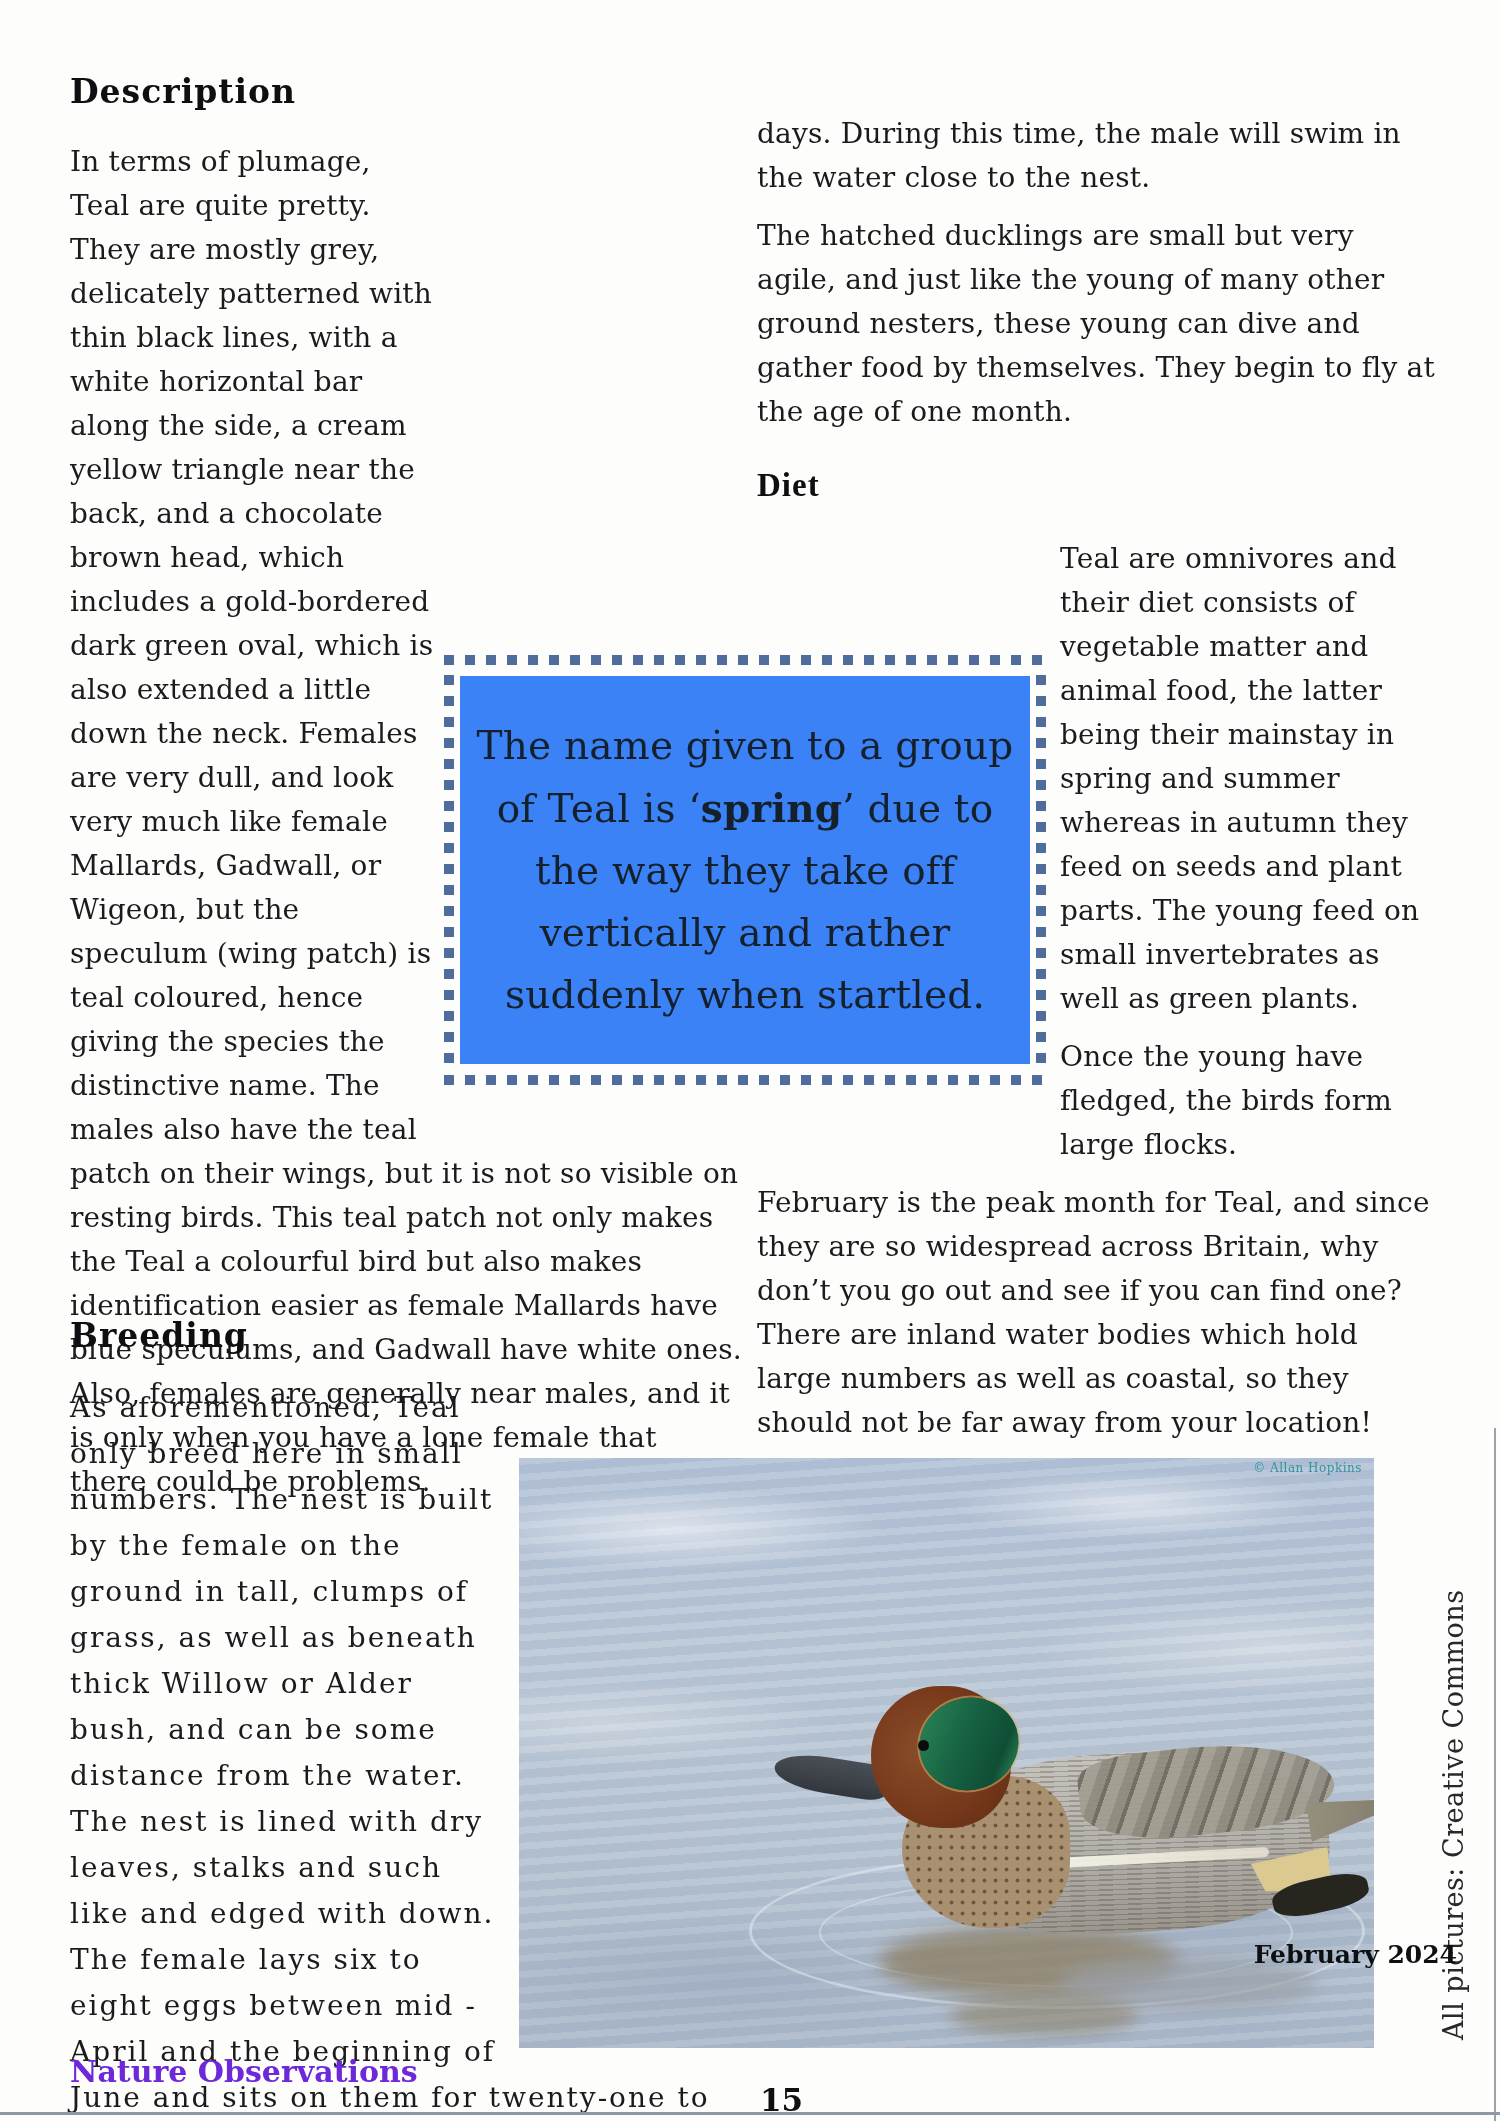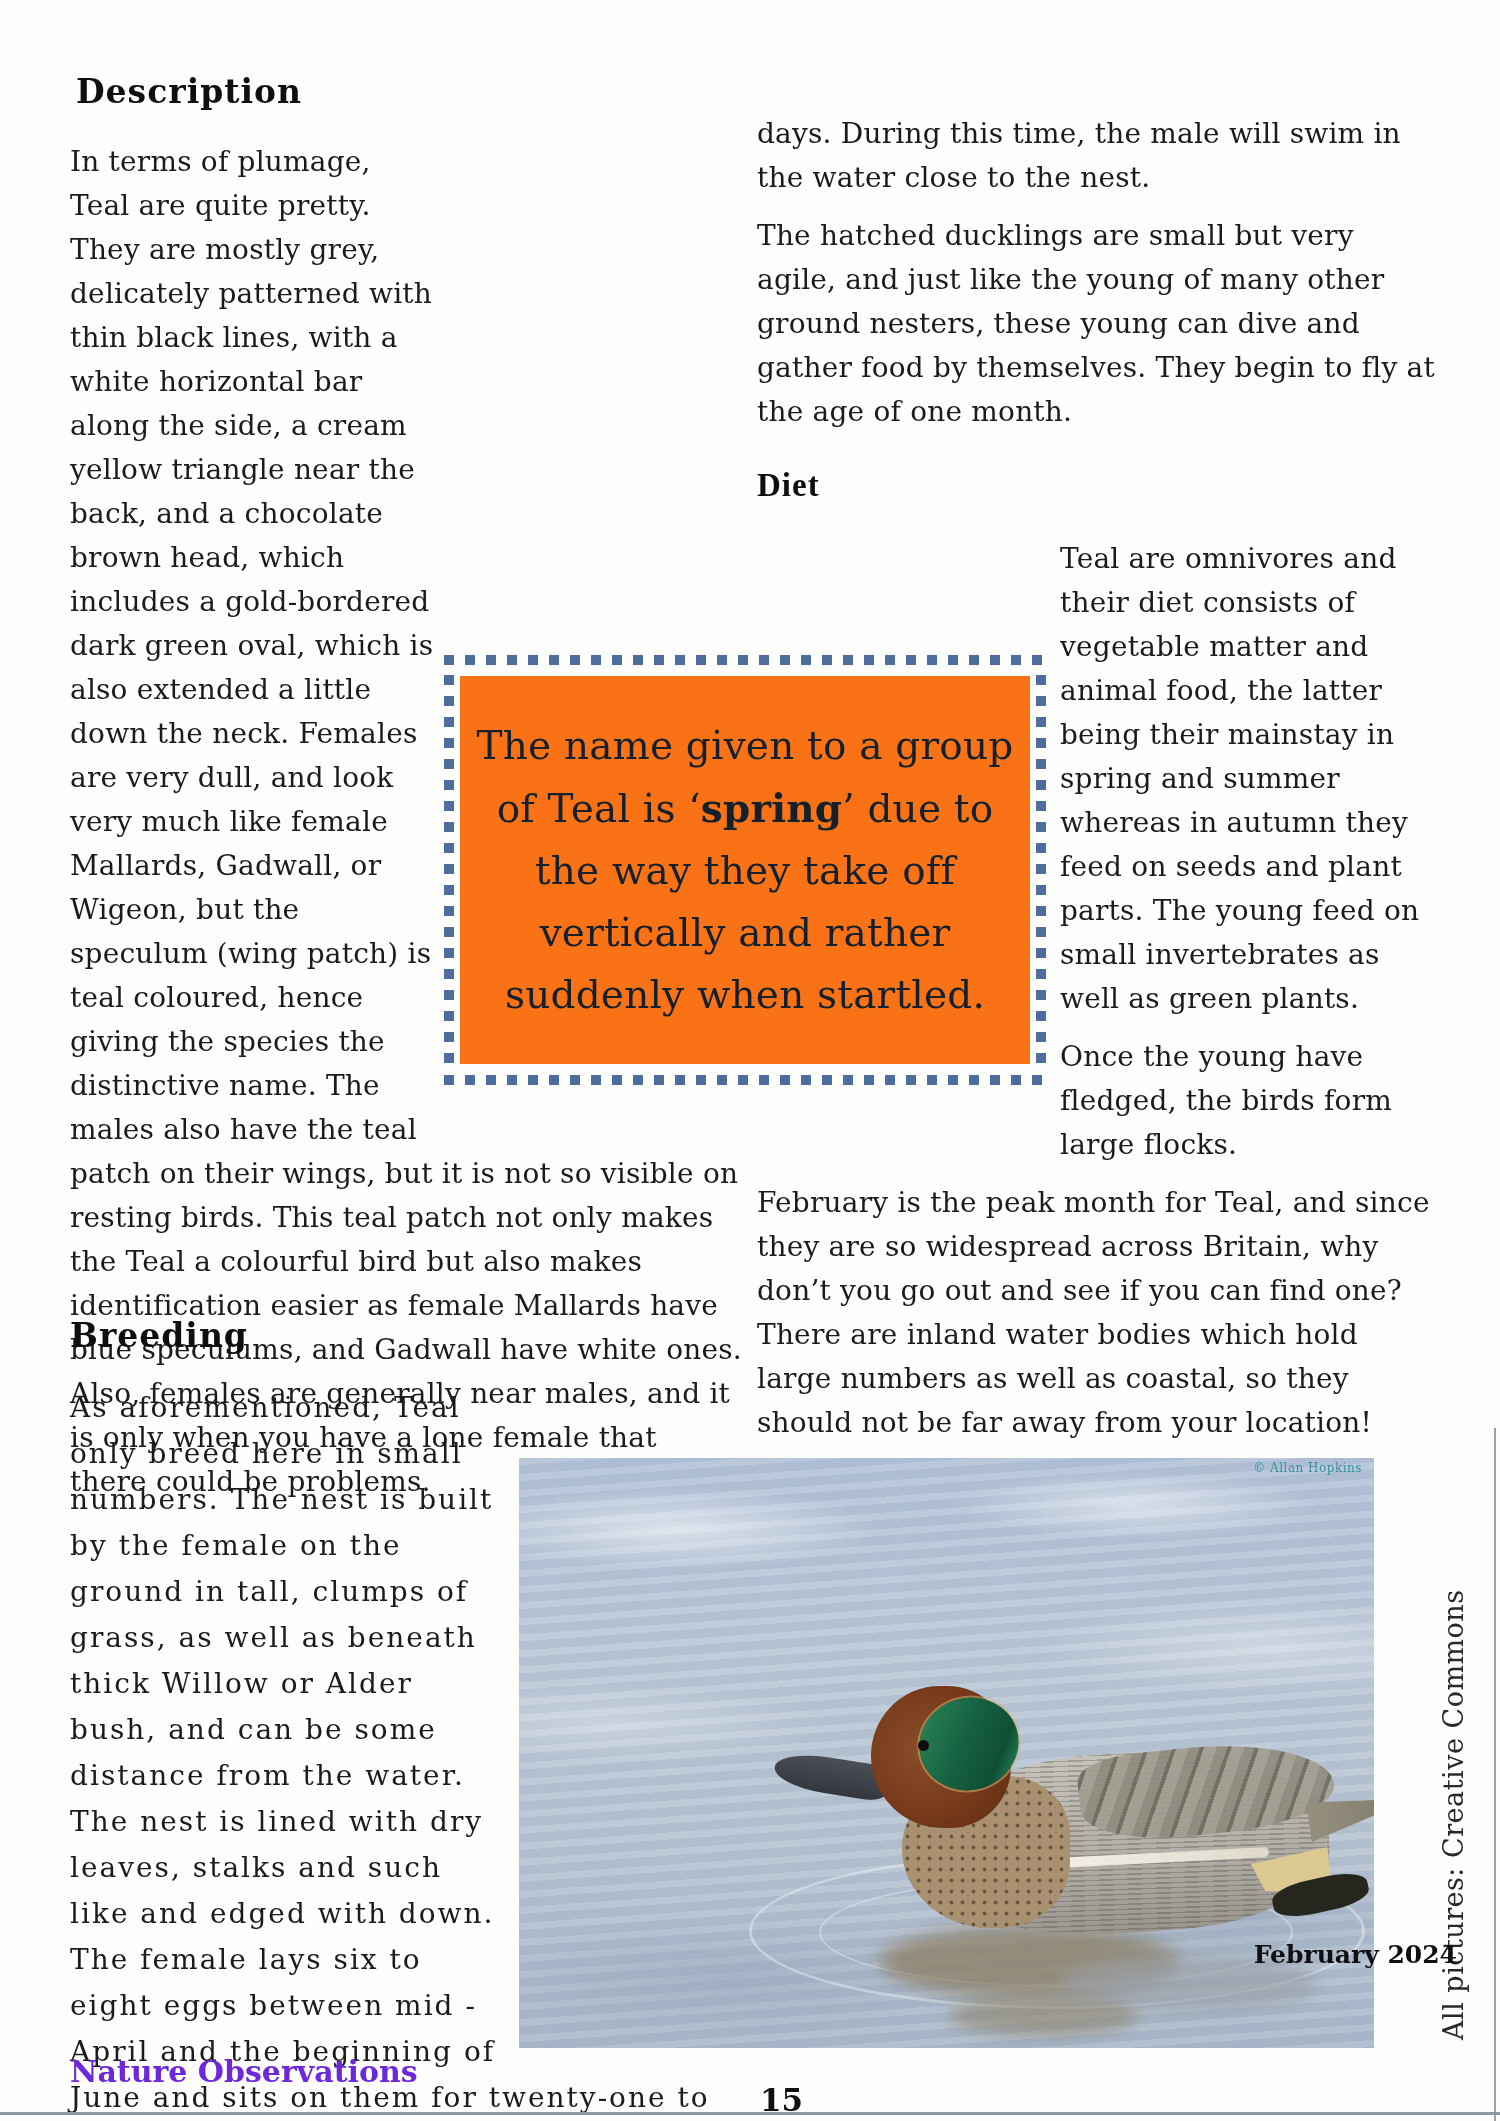--- a/index.html
+++ b/index.html
@@ -45,21 +45,21 @@
   .dash-h{position:absolute;left:0;right:0;height:10px;
     background:repeating-linear-gradient(to right,#4e6d9c 0 10px,transparent 10px 21px);}
   .dash-top{top:0;}
   .dash-bottom{bottom:0;}
   .dash-v{position:absolute;top:20px;bottom:20px;width:10px;
     background:repeating-linear-gradient(to bottom,#4e6d9c 0 10px,transparent 10px 21px);}
   .dash-left{left:0;}
   .dash-right{right:0;}
   .callout-fill{
     position:absolute;left:16px;right:16px;top:21px;bottom:21px;
-    background:#f97316;
+    background:#3b82f6;
     display:flex;align-items:center;justify-content:center;
     text-align:center;
   }
   .callout-text{
     font-size:39px;line-height:62px;color:#14202c;
     padding:0 10px;letter-spacing:.2px;
   }
   .callout-text b{font-weight:bold;}
   
   .photo{
@@ -142,21 +142,21 @@
   .footer-right{position:absolute;right:43px;top:1940px;
     font-size:25px;font-weight:bold;color:#0e0f10;}
   .bottom-rule{position:absolute;left:0;top:2112px;width:1500px;height:3px;background:#8f99a4;}
   .right-rule{position:absolute;left:1494px;top:1428px;width:2px;height:693px;background:#9aa2ac;}
 </style>
 </head>
 <body>
 
 <div class="page">
 
-  <h2 class="sec-heading" style="left:76px;top:72px;">Description</h2>
+  <h2 class="sec-heading" style="left:70px;top:72px;">Description</h2>
 
   <div id="desc-body" class="body-text">
     <span id="desc-float"></span><span>In terms of plumage, Teal are quite pretty. They are mostly grey, delicately patterned with thin black lines, with a white horizontal bar along the side, a cream yellow triangle near the back, and a chocolate brown head, which includes a gold-bordered dark green oval, which is also extended a little down the neck. Females are very dull, and look very much like female Mallards, Gadwall, or Wigeon, but the speculum (wing patch) is teal coloured, hence giving the species the distinctive name. The males also have the teal patch on their wings, but it is not so visible on resting birds. This teal patch not only makes the Teal a colourful bird but also makes identification easier as female Mallards have blue speculums, and Gadwall have white ones. Also, females are generally near males, and it is only when you have a lone female that there could be problems.</span>
   </div>
 
   <h2 class="sec-heading" style="left:70px;top:1316px;">Breeding</h2>
 
   <div id="breeding-body" class="body-text">
     <span id="breeding-float"></span><span>As aforementioned, Teal only breed here in small numbers. The nest is built by the female on the ground in tall, clumps of grass, as well as beneath thick Willow or Alder bush, and can be some distance from the water. The nest is lined with dry leaves, stalks and such like and edged with down. The female lays six to eight eggs between mid -April and the beginning of June and sits on them for twenty-one to twenty-five</span>
   </div>

